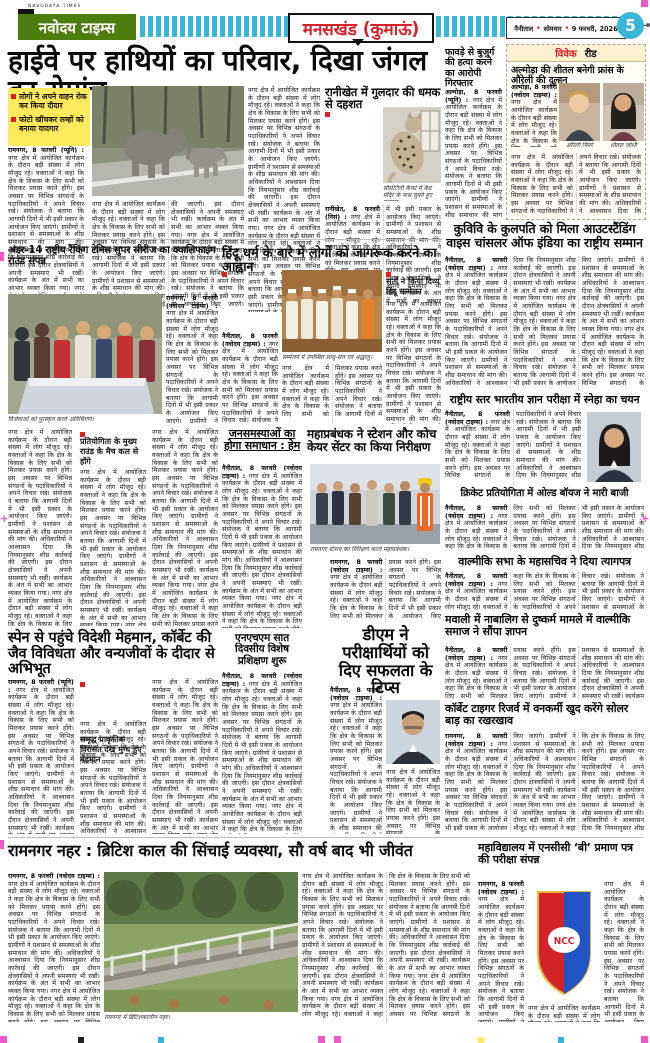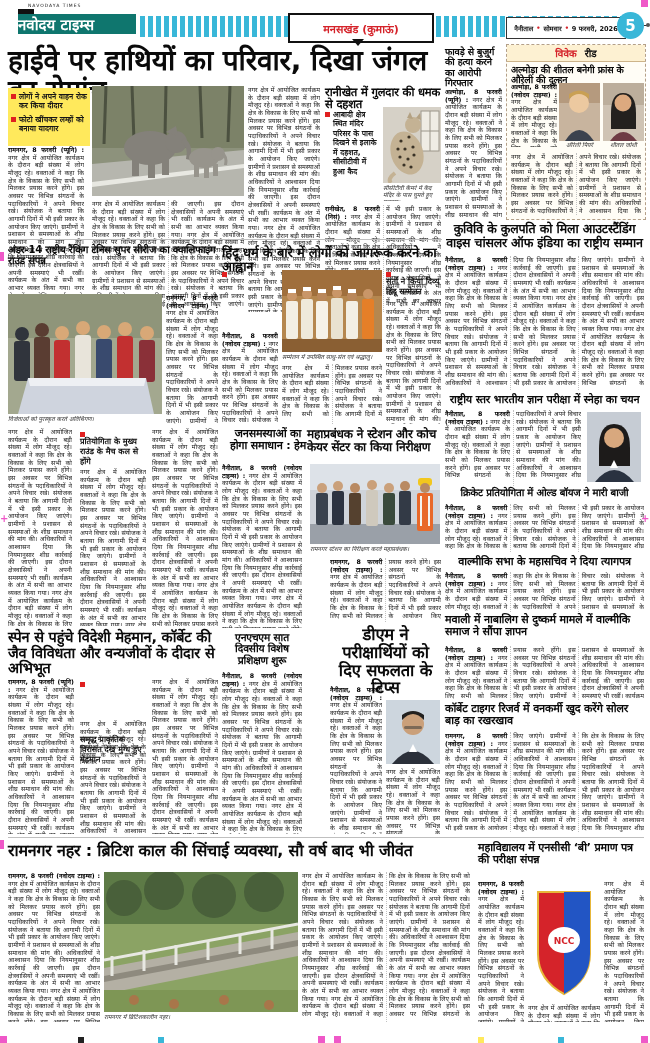--- a/index.html
+++ b/index.html
@@ -28,26 +28,26 @@
                display:flex;align-items:center;justify-content:center;gap:8px;}
   .subhead{display:flex;font-weight:bold;font-size:8px;line-height:1.25;color:#111;flex-direction:column;}
 </style>
 </head>
 <body>
 
 <div class="page">
 
   <div class="abs" style="left:28px;top:3px;width:140px;font-size:4.5px;letter-spacing:1px;color:#222;">NAVODAYA TIMES</div>
   <div class="abs" style="left:18px;top:9px;width:16px;height:6px;background:#111;"></div>
-  <div class="abs" style="left:18px;top:14px;width:118px;height:20px;background:#0f766e;display:flex;align-items:center;">
+  <div class="abs" style="left:18px;top:14px;width:118px;height:26px;background:#4d7c0f;display:flex;align-items:center;justify-content:center;">
     <span style="color:#fff;font-weight:bold;font-size:15px;">नवोदय टाइम्स</span>
   </div>
   <div class="abs stripes" style="left:140px;top:16px;width:497px;height:21px;"></div>
   <div class="abs" style="left:288px;top:13px;width:142px;height:26px;background:#fff;border:2px solid #111;display:flex;align-items:center;justify-content:center;">
-    <span style="color:#d5232a;font-weight:bold;font-size:11px;">मनसखंड (कुमाऊं)</span>
+    <span style="color:#d5232a;font-weight:bold;font-size:17px;">मनसखंड (कुमाऊं)</span>
   </div>
   <div class="abs" style="left:352px;top:39px;width:0;height:0;border-left:6px solid transparent;border-right:6px solid transparent;border-top:7px solid #111;"></div>
   <div class="abs" style="left:506px;top:17px;width:118px;height:20px;background:#fff;border:1px solid #333;display:flex;align-items:center;justify-content:center;gap:3px;font-size:6.6px;font-weight:bold;">
     <span>नैनीताल</span>
     <span class="rdot">•</span>
     <span>सोमवार</span>
     <span class="rdot">•</span>
     <span>9 फरवरी, 2026</span>
   </div>
   <div class="abs" style="left:617px;top:12px;width:27px;height:27px;border-radius:50%;background:#39b7d8;display:flex;align-items:center;justify-content:center;">
@@ -104,21 +104,20 @@
       <span class="dl">रामनगर, 8 फरवरी (प्यूनि) :</span> <span>नगर क्षेत्र में आयोजित कार्यक्रम के दौरान बड़ी संख्या में लोग मौजूद रहे। वक्ताओं ने कहा कि क्षेत्र के विकास के लिए सभी को मिलकर प्रयास करने होंगे। इस अवसर पर विभिन्न संगठनों के पदाधिकारियों ने अपने विचार रखे। संयोजक ने बताया कि आगामी दिनों में भी इसी प्रकार के आयोजन किए जाएंगे। ग्रामीणों ने प्रशासन से समस्याओं के शीघ्र समाधान की मांग की। अधिकारियों ने आश्वासन दिया कि नियमानुसार शीघ्र कार्रवाई की जाएगी। इस दौरान क्षेत्रवासियों ने अपनी समस्याएं भी रखीं। कार्यक्रम के अंत में सभी का आभार व्यक्त किया गया। नगर क्षेत्र में आयोजित कार्यक्रम के दौरान बड़ी संख्या में लोग मौजूद रहे। वक्ताओं ने कहा कि क्षेत्र के विकास के लिए सभी को मिलकर प्रयास करने होंगे। इस अवसर पर विभिन्न संगठनों के पदाधिकारियों ने अपने विचार रखे। संयोजक ने बताया कि आगामी दिनों में भी इसी प्रकार के आयोजन किए जाएंगे। ग्रामीणों ने प्रशासन से समस्याओं के शीघ्र समाधान की मांग की। अधिकारियों ने आश्वासन दिया कि नियमानुसार शीघ्र कार्रवाई की जाएगी। इस दौरान क्षेत्रवासियों ने अपनी समस्याएं भी रखीं। कार्यक्रम के अंत में सभी का आभार व्यक्त किया गया। नगर क्षेत्र में आयोजित कार्यक्रम के दौरान बड़ी संख्या में लोग मौजूद रहे। वक्ताओं ने कहा कि क्षेत्र के विकास के लिए सभी को मिलकर प्रयास करने होंगे। इस अवसर पर विभिन्न संगठनों के पदाधिकारियों ने अपने विचार रखे। संयोजक ने बताया कि आगामी दिनों में भी इसी प्रकार के आयोजन किए जाएंगे। ग्रामीणों ने प्रशासन से समस्याओं के शीघ्र समाधान की मांग की। अधिकारियों ने आश्वासन दिया कि नियमानुसार शीघ्र कार्रवाई की जाएगी। इस दौरान क्षेत्रवासियों ने अपनी समस्याएं भी रखीं। कार्यक्रम के अंत में सभी का आभार व्यक्त किया गया। नगर क्षेत्र में आयोजित कार्यक्रम के दौरान बड़ी संख्या में लोग मौजूद रहे। वक्ताओं ने कहा कि क्षेत्र के विकास के लिए सभी को मिलकर प्रयास करने होंगे। इस अवसर पर विभिन्न संगठनों के पदाधिकारियों ने अपने विचार रखे। संयोजक ने बताया कि आगामी दिनों में भी इसी प्रकार के आयोजन किए जाएंगे। ग्रामीणों ने प्रशासन से समस्याओं के शीघ्र समाधान की मांग की। अधिकारियों ने आश्वासन दिया कि नियमानुसार शीघ्र कार्रवाई की जाएगी। इस दौरान क्षेत्रवासियों ने अपनी समस्याएं भी रखीं। कार्यक्रम के अंत में सभी का आभार व्यक्त किया गया। नगर क्षेत्र में आयोजित कार्यक्रम के दौरान बड़ी संख्या में लोग मौजूद रहे। वक्ताओं ने कहा कि क्षेत्र के विकास के लिए सभी को मिलकर प्रयास करने होंगे। इस अवसर पर विभिन्न संगठनों के पदाधिकारियों ने अपने विचार रखे। संयोजक ने बताया कि आगामी दिनों में भी इसी प्रकार के आयोजन किए जाएंगे। ग्रामीणों ने प्रशासन से समस्याओं के शीघ्र समाधान की मांग की। अधिकारियों ने आश्वासन दिया कि नियमानुसार शीघ्र कार्रवाई की जाएगी। इस दौरान क्षेत्रवासियों ने अपनी समस्याएं भी रखीं। कार्यक्रम के अंत में सभी का आभार व्यक्त किया गया।</span>
     </div>
     <div class="abs body-txt cols2" style="left:92px;top:200px;width:152px;height:112px;"><span>नगर क्षेत्र में आयोजित कार्यक्रम के दौरान बड़ी संख्या में लोग मौजूद रहे। वक्ताओं ने कहा कि क्षेत्र के विकास के लिए सभी को मिलकर प्रयास करने होंगे। इस अवसर पर विभिन्न संगठनों के पदाधिकारियों ने अपने विचार रखे। संयोजक ने बताया कि आगामी दिनों में भी इसी प्रकार के आयोजन किए जाएंगे। ग्रामीणों ने प्रशासन से समस्याओं के शीघ्र समाधान की मांग की। अधिकारियों ने आश्वासन दिया कि नियमानुसार शीघ्र कार्रवाई की जाएगी। इस दौरान क्षेत्रवासियों ने अपनी समस्याएं भी रखीं। कार्यक्रम के अंत में सभी का आभार व्यक्त किया गया। नगर क्षेत्र में आयोजित कार्यक्रम के दौरान बड़ी संख्या में लोग मौजूद रहे। वक्ताओं ने कहा कि क्षेत्र के विकास के लिए सभी को मिलकर प्रयास करने होंगे। इस अवसर पर विभिन्न संगठनों के पदाधिकारियों ने अपने विचार रखे। संयोजक ने बताया कि आगामी दिनों में भी इसी प्रकार के आयोजन किए जाएंगे। ग्रामीणों ने प्रशासन से समस्याओं के शीघ्र समाधान की मांग की। अधिकारियों ने आश्वासन दिया कि नियमानुसार शीघ्र कार्रवाई की जाएगी। इस दौरान क्षेत्रवासियों ने अपनी समस्याएं भी रखीं। कार्यक्रम के अंत में सभी का आभार व्यक्त किया गया। नगर क्षेत्र में आयोजित कार्यक्रम के दौरान बड़ी संख्या में लोग मौजूद रहे। वक्ताओं ने कहा कि क्षेत्र के विकास के लिए सभी को मिलकर प्रयास करने होंगे। इस अवसर पर विभिन्न संगठनों के पदाधिकारियों ने अपने विचार रखे। संयोजक ने बताया कि आगामी दिनों में भी इसी प्रकार के आयोजन किए जाएंगे। ग्रामीणों ने प्रशासन से समस्याओं के शीघ्र समाधान की मांग की। अधिकारियों ने आश्वासन दिया कि नियमानुसार शीघ्र कार्रवाई की जाएगी। इस दौरान क्षेत्रवासियों ने अपनी समस्याएं भी रखीं। कार्यक्रम के अंत में सभी का आभार व्यक्त किया गया। नगर क्षेत्र में आयोजित कार्यक्रम के दौरान बड़ी संख्या में लोग मौजूद रहे। वक्ताओं ने कहा कि क्षेत्र के विकास के लिए सभी को मिलकर प्रयास करने होंगे। इस अवसर पर विभिन्न संगठनों के पदाधिकारियों ने अपने विचार रखे। संयोजक ने बताया कि आगामी दिनों में भी इसी प्रकार के आयोजन किए जाएंगे। ग्रामीणों ने प्रशासन से समस्याओं के शीघ्र समाधान की मांग की। अधिकारियों ने आश्वासन दिया कि नियमानुसार शीघ्र कार्रवाई की जाएगी। इस दौरान क्षेत्रवासियों ने अपनी समस्याएं भी रखीं। कार्यक्रम के अंत में सभी का आभार व्यक्त किया गया। नगर क्षेत्र में आयोजित कार्यक्रम के दौरान बड़ी संख्या में लोग मौजूद रहे। वक्ताओं ने कहा कि क्षेत्र के विकास के लिए सभी को मिलकर प्रयास करने होंगे। इस अवसर पर विभिन्न संगठनों के पदाधिकारियों ने अपने विचार रखे। संयोजक ने बताया कि आगामी दिनों में भी इसी प्रकार के आयोजन किए जाएंगे। ग्रामीणों ने प्रशासन से समस्याओं के शीघ्र समाधान की मांग की। अधिकारियों ने आश्वासन दिया कि नियमानुसार शीघ्र कार्रवाई की जाएगी। इस दौरान क्षेत्रवासियों ने अपनी समस्याएं भी रखीं। कार्यक्रम के अंत में सभी का आभार व्यक्त किया गया।</span></div>
     <div class="abs body-txt" style="left:248px;top:86px;width:72px;height:226px;"><span>नगर क्षेत्र में आयोजित कार्यक्रम के दौरान बड़ी संख्या में लोग मौजूद रहे। वक्ताओं ने कहा कि क्षेत्र के विकास के लिए सभी को मिलकर प्रयास करने होंगे। इस अवसर पर विभिन्न संगठनों के पदाधिकारियों ने अपने विचार रखे। संयोजक ने बताया कि आगामी दिनों में भी इसी प्रकार के आयोजन किए जाएंगे। ग्रामीणों ने प्रशासन से समस्याओं के शीघ्र समाधान की मांग की। अधिकारियों ने आश्वासन दिया कि नियमानुसार शीघ्र कार्रवाई की जाएगी। इस दौरान क्षेत्रवासियों ने अपनी समस्याएं भी रखीं। कार्यक्रम के अंत में सभी का आभार व्यक्त किया गया। नगर क्षेत्र में आयोजित कार्यक्रम के दौरान बड़ी संख्या में लोग मौजूद रहे। वक्ताओं ने कहा कि क्षेत्र के विकास के लिए सभी को मिलकर प्रयास करने होंगे। इस अवसर पर विभिन्न संगठनों के पदाधिकारियों ने अपने विचार रखे। संयोजक ने बताया कि आगामी दिनों में भी इसी प्रकार के आयोजन किए जाएंगे। ग्रामीणों ने प्रशासन से समस्याओं के शीघ्र समाधान की मांग की। अधिकारियों ने आश्वासन दिया कि नियमानुसार शीघ्र कार्रवाई की जाएगी। इस दौरान क्षेत्रवासियों ने अपनी समस्याएं भी रखीं। कार्यक्रम के अंत में सभी का आभार व्यक्त किया गया। नगर क्षेत्र में आयोजित कार्यक्रम के दौरान बड़ी संख्या में लोग मौजूद रहे। वक्ताओं ने कहा कि क्षेत्र के विकास के लिए सभी को मिलकर प्रयास करने होंगे। इस अवसर पर विभिन्न संगठनों के पदाधिकारियों ने अपने विचार रखे। संयोजक ने बताया कि आगामी दिनों में भी इसी प्रकार के आयोजन किए जाएंगे। ग्रामीणों ने प्रशासन से समस्याओं के शीघ्र समाधान की मांग की। अधिकारियों ने आश्वासन दिया कि नियमानुसार शीघ्र कार्रवाई की जाएगी। इस दौरान क्षेत्रवासियों ने अपनी समस्याएं भी रखीं। कार्यक्रम के अंत में सभी का आभार व्यक्त किया गया। नगर क्षेत्र में आयोजित कार्यक्रम के दौरान बड़ी संख्या में लोग मौजूद रहे। वक्ताओं ने कहा कि क्षेत्र के विकास के लिए सभी को मिलकर प्रयास करने होंगे। इस अवसर पर विभिन्न संगठनों के पदाधिकारियों ने अपने विचार रखे। संयोजक ने बताया कि आगामी दिनों में भी इसी प्रकार के आयोजन किए जाएंगे। ग्रामीणों ने प्रशासन से समस्याओं के शीघ्र समाधान की मांग की। अधिकारियों ने आश्वासन दिया कि नियमानुसार शीघ्र कार्रवाई की जाएगी। इस दौरान क्षेत्रवासियों ने अपनी समस्याएं भी रखीं। कार्यक्रम के अंत में सभी का आभार व्यक्त किया गया। नगर क्षेत्र में आयोजित कार्यक्रम के दौरान बड़ी संख्या में लोग मौजूद रहे। वक्ताओं ने कहा कि क्षेत्र के विकास के लिए सभी को मिलकर प्रयास करने होंगे। इस अवसर पर विभिन्न संगठनों के पदाधिकारियों ने अपने विचार रखे। संयोजक ने बताया कि आगामी दिनों में भी इसी प्रकार के आयोजन किए जाएंगे। ग्रामीणों ने प्रशासन से समस्याओं के शीघ्र समाधान की मांग की। अधिकारियों ने आश्वासन दिया कि नियमानुसार शीघ्र कार्रवाई की जाएगी। इस दौरान क्षेत्रवासियों ने अपनी समस्याएं भी रखीं। कार्यक्रम के अंत में सभी का आभार व्यक्त किया गया।</span></div>
   </section>
 
   <section>
     <div class="abs hl" style="left:325px;top:86px;width:116px;font-size:11.5px;">रानीखेत में गुलदार की धमक से दहशत</div>
     <div class="abs bullet" style="left:325px;top:110px;width:54px;height:62px;">
       <span class="rsq"></span>
-        <span>आबादी क्षेत्र स्थित मंदिर परिसर के पास दिखने से इलाके में दहशत, सीसीटीवी में हुआ कैद</span>
     </div>
     <div class="abs photo" style="left:383px;top:107px;width:58px;height:76px;">
       <svg width="58" height="76" viewBox="0 0 58 76">
         <rect width="58" height="76" fill="#d6d1c7"></rect>
         <rect x="38" y="4" width="18" height="40" fill="#efece4" stroke="#9b968a"></rect>
         <line x1="47" y1="4" x2="47" y2="44" stroke="#9b968a"></line>
           <line x1="38" y1="24" x2="56" y2="24" stroke="#9b968a"></line>
         <g>
           <ellipse cx="24" cy="46" rx="16" ry="22" fill="#c4b294" transform="rotate(-18 24 46)"></ellipse>
           <circle cx="30" cy="18" r="8" fill="#c4b294"></circle>
@@ -296,21 +295,21 @@
     <div class="abs caption" style="left:282px;top:354px;width:100px;height:8px;">सम्मेलन में उपस्थित साधु-संत एवं श्रद्धालु।</div>
     <div class="abs subhead" style="left:386px;top:270px;width:55px;height:26px;">
       <span class="rsq"></span>
         <span>संतों ने किया दिव्य हिंदू सम्मेलन</span>
     </div>
     <div class="abs body-txt" style="left:386px;top:300px;width:55px;height:124px;"><span>नगर क्षेत्र में आयोजित कार्यक्रम के दौरान बड़ी संख्या में लोग मौजूद रहे। वक्ताओं ने कहा कि क्षेत्र के विकास के लिए सभी को मिलकर प्रयास करने होंगे। इस अवसर पर विभिन्न संगठनों के पदाधिकारियों ने अपने विचार रखे। संयोजक ने बताया कि आगामी दिनों में भी इसी प्रकार के आयोजन किए जाएंगे। ग्रामीणों ने प्रशासन से समस्याओं के शीघ्र समाधान की मांग की। अधिकारियों ने आश्वासन दिया कि नियमानुसार शीघ्र कार्रवाई की जाएगी। इस दौरान क्षेत्रवासियों ने अपनी समस्याएं भी रखीं। कार्यक्रम के अंत में सभी का आभार व्यक्त किया गया। नगर क्षेत्र में आयोजित कार्यक्रम के दौरान बड़ी संख्या में लोग मौजूद रहे। वक्ताओं ने कहा कि क्षेत्र के विकास के लिए सभी को मिलकर प्रयास करने होंगे। इस अवसर पर विभिन्न संगठनों के पदाधिकारियों ने अपने विचार रखे। संयोजक ने बताया कि आगामी दिनों में भी इसी प्रकार के आयोजन किए जाएंगे। ग्रामीणों ने प्रशासन से समस्याओं के शीघ्र समाधान की मांग की। अधिकारियों ने आश्वासन दिया कि नियमानुसार शीघ्र कार्रवाई की जाएगी। इस दौरान क्षेत्रवासियों ने अपनी समस्याएं भी रखीं। कार्यक्रम के अंत में सभी का आभार व्यक्त किया गया। नगर क्षेत्र में आयोजित कार्यक्रम के दौरान बड़ी संख्या में लोग मौजूद रहे। वक्ताओं ने कहा कि क्षेत्र के विकास के लिए सभी को मिलकर प्रयास करने होंगे। इस अवसर पर विभिन्न संगठनों के पदाधिकारियों ने अपने विचार रखे। संयोजक ने बताया कि आगामी दिनों में भी इसी प्रकार के आयोजन किए जाएंगे। ग्रामीणों ने प्रशासन से समस्याओं के शीघ्र समाधान की मांग की। अधिकारियों ने आश्वासन दिया कि नियमानुसार शीघ्र कार्रवाई की जाएगी। इस दौरान क्षेत्रवासियों ने अपनी समस्याएं भी रखीं। कार्यक्रम के अंत में सभी का आभार व्यक्त किया गया। नगर क्षेत्र में आयोजित कार्यक्रम के दौरान बड़ी संख्या में लोग मौजूद रहे। वक्ताओं ने कहा कि क्षेत्र के विकास के लिए सभी को मिलकर प्रयास करने होंगे। इस अवसर पर विभिन्न संगठनों के पदाधिकारियों ने अपने विचार रखे। संयोजक ने बताया कि आगामी दिनों में भी इसी प्रकार के आयोजन किए जाएंगे। ग्रामीणों ने प्रशासन से समस्याओं के शीघ्र समाधान की मांग की। अधिकारियों ने आश्वासन दिया कि नियमानुसार शीघ्र कार्रवाई की जाएगी। इस दौरान क्षेत्रवासियों ने अपनी समस्याएं भी रखीं। कार्यक्रम के अंत में सभी का आभार व्यक्त किया गया। नगर क्षेत्र में आयोजित कार्यक्रम के दौरान बड़ी संख्या में लोग मौजूद रहे। वक्ताओं ने कहा कि क्षेत्र के विकास के लिए सभी को मिलकर प्रयास करने होंगे। इस अवसर पर विभिन्न संगठनों के पदाधिकारियों ने अपने विचार रखे। संयोजक ने बताया कि आगामी दिनों में भी इसी प्रकार के आयोजन किए जाएंगे। ग्रामीणों ने प्रशासन से समस्याओं के शीघ्र समाधान की मांग की। अधिकारियों ने आश्वासन दिया कि नियमानुसार शीघ्र कार्रवाई की जाएगी। इस दौरान क्षेत्रवासियों ने अपनी समस्याएं भी रखीं। कार्यक्रम के अंत में सभी का आभार व्यक्त किया गया।</span></div>
     <div class="abs body-txt cols2" style="left:282px;top:364px;width:100px;height:60px;"><span>नगर क्षेत्र में आयोजित कार्यक्रम के दौरान बड़ी संख्या में लोग मौजूद रहे। वक्ताओं ने कहा कि क्षेत्र के विकास के लिए सभी को मिलकर प्रयास करने होंगे। इस अवसर पर विभिन्न संगठनों के पदाधिकारियों ने अपने विचार रखे। संयोजक ने बताया कि आगामी दिनों में भी इसी प्रकार के आयोजन किए जाएंगे। ग्रामीणों ने प्रशासन से समस्याओं के शीघ्र समाधान की मांग की। अधिकारियों ने आश्वासन दिया कि नियमानुसार शीघ्र कार्रवाई की जाएगी। इस दौरान क्षेत्रवासियों ने अपनी समस्याएं भी रखीं। कार्यक्रम के अंत में सभी का आभार व्यक्त किया गया। नगर क्षेत्र में आयोजित कार्यक्रम के दौरान बड़ी संख्या में लोग मौजूद रहे। वक्ताओं ने कहा कि क्षेत्र के विकास के लिए सभी को मिलकर प्रयास करने होंगे। इस अवसर पर विभिन्न संगठनों के पदाधिकारियों ने अपने विचार रखे। संयोजक ने बताया कि आगामी दिनों में भी इसी प्रकार के आयोजन किए जाएंगे। ग्रामीणों ने प्रशासन से समस्याओं के शीघ्र समाधान की मांग की। अधिकारियों ने आश्वासन दिया कि नियमानुसार शीघ्र कार्रवाई की जाएगी। इस दौरान क्षेत्रवासियों ने अपनी समस्याएं भी रखीं। कार्यक्रम के अंत में सभी का आभार व्यक्त किया गया। नगर क्षेत्र में आयोजित कार्यक्रम के दौरान बड़ी संख्या में लोग मौजूद रहे। वक्ताओं ने कहा कि क्षेत्र के विकास के लिए सभी को मिलकर प्रयास करने होंगे। इस अवसर पर विभिन्न संगठनों के पदाधिकारियों ने अपने विचार रखे। संयोजक ने बताया कि आगामी दिनों में भी इसी प्रकार के आयोजन किए जाएंगे। ग्रामीणों ने प्रशासन से समस्याओं के शीघ्र समाधान की मांग की। अधिकारियों ने आश्वासन दिया कि नियमानुसार शीघ्र कार्रवाई की जाएगी। इस दौरान क्षेत्रवासियों ने अपनी समस्याएं भी रखीं। कार्यक्रम के अंत में सभी का आभार व्यक्त किया गया। नगर क्षेत्र में आयोजित कार्यक्रम के दौरान बड़ी संख्या में लोग मौजूद रहे। वक्ताओं ने कहा कि क्षेत्र के विकास के लिए सभी को मिलकर प्रयास करने होंगे। इस अवसर पर विभिन्न संगठनों के पदाधिकारियों ने अपने विचार रखे। संयोजक ने बताया कि आगामी दिनों में भी इसी प्रकार के आयोजन किए जाएंगे। ग्रामीणों ने प्रशासन से समस्याओं के शीघ्र समाधान की मांग की। अधिकारियों ने आश्वासन दिया कि नियमानुसार शीघ्र कार्रवाई की जाएगी। इस दौरान क्षेत्रवासियों ने अपनी समस्याएं भी रखीं। कार्यक्रम के अंत में सभी का आभार व्यक्त किया गया। नगर क्षेत्र में आयोजित कार्यक्रम के दौरान बड़ी संख्या में लोग मौजूद रहे। वक्ताओं ने कहा कि क्षेत्र के विकास के लिए सभी को मिलकर प्रयास करने होंगे। इस अवसर पर विभिन्न संगठनों के पदाधिकारियों ने अपने विचार रखे। संयोजक ने बताया कि आगामी दिनों में भी इसी प्रकार के आयोजन किए जाएंगे। ग्रामीणों ने प्रशासन से समस्याओं के शीघ्र समाधान की मांग की। अधिकारियों ने आश्वासन दिया कि नियमानुसार शीघ्र कार्रवाई की जाएगी। इस दौरान क्षेत्रवासियों ने अपनी समस्याएं भी रखीं। कार्यक्रम के अंत में सभी का आभार व्यक्त किया गया।</span></div>
   </section>
 
   <section>
-    <div class="abs hl ctr" style="left:228px;top:428px;width:80px;font-size:11px;">जनसमस्याओं का होगा समाधान : हेम</div>
+    <div class="abs hl ctr" style="left:222px;top:428px;width:80px;font-size:11px;text-decoration:underline;">जनसमस्याओं का होगा समाधान : हेम</div>
     <div class="abs body-txt" style="left:222px;top:464px;width:80px;height:164px;">
       <span class="dl">नैनीताल, 8 फरवरी (नवोदय टाइम्स) :</span> <span>नगर क्षेत्र में आयोजित कार्यक्रम के दौरान बड़ी संख्या में लोग मौजूद रहे। वक्ताओं ने कहा कि क्षेत्र के विकास के लिए सभी को मिलकर प्रयास करने होंगे। इस अवसर पर विभिन्न संगठनों के पदाधिकारियों ने अपने विचार रखे। संयोजक ने बताया कि आगामी दिनों में भी इसी प्रकार के आयोजन किए जाएंगे। ग्रामीणों ने प्रशासन से समस्याओं के शीघ्र समाधान की मांग की। अधिकारियों ने आश्वासन दिया कि नियमानुसार शीघ्र कार्रवाई की जाएगी। इस दौरान क्षेत्रवासियों ने अपनी समस्याएं भी रखीं। कार्यक्रम के अंत में सभी का आभार व्यक्त किया गया। नगर क्षेत्र में आयोजित कार्यक्रम के दौरान बड़ी संख्या में लोग मौजूद रहे। वक्ताओं ने कहा कि क्षेत्र के विकास के लिए सभी को मिलकर प्रयास करने होंगे। इस अवसर पर विभिन्न संगठनों के पदाधिकारियों ने अपने विचार रखे। संयोजक ने बताया कि आगामी दिनों में भी इसी प्रकार के आयोजन किए जाएंगे। ग्रामीणों ने प्रशासन से समस्याओं के शीघ्र समाधान की मांग की। अधिकारियों ने आश्वासन दिया कि नियमानुसार शीघ्र कार्रवाई की जाएगी। इस दौरान क्षेत्रवासियों ने अपनी समस्याएं भी रखीं। कार्यक्रम के अंत में सभी का आभार व्यक्त किया गया। नगर क्षेत्र में आयोजित कार्यक्रम के दौरान बड़ी संख्या में लोग मौजूद रहे। वक्ताओं ने कहा कि क्षेत्र के विकास के लिए सभी को मिलकर प्रयास करने होंगे। इस अवसर पर विभिन्न संगठनों के पदाधिकारियों ने अपने विचार रखे। संयोजक ने बताया कि आगामी दिनों में भी इसी प्रकार के आयोजन किए जाएंगे। ग्रामीणों ने प्रशासन से समस्याओं के शीघ्र समाधान की मांग की। अधिकारियों ने आश्वासन दिया कि नियमानुसार शीघ्र कार्रवाई की जाएगी। इस दौरान क्षेत्रवासियों ने अपनी समस्याएं भी रखीं। कार्यक्रम के अंत में सभी का आभार व्यक्त किया गया। नगर क्षेत्र में आयोजित कार्यक्रम के दौरान बड़ी संख्या में लोग मौजूद रहे। वक्ताओं ने कहा कि क्षेत्र के विकास के लिए सभी को मिलकर प्रयास करने होंगे। इस अवसर पर विभिन्न संगठनों के पदाधिकारियों ने अपने विचार रखे। संयोजक ने बताया कि आगामी दिनों में भी इसी प्रकार के आयोजन किए जाएंगे। ग्रामीणों ने प्रशासन से समस्याओं के शीघ्र समाधान की मांग की। अधिकारियों ने आश्वासन दिया कि नियमानुसार शीघ्र कार्रवाई की जाएगी। इस दौरान क्षेत्रवासियों ने अपनी समस्याएं भी रखीं। कार्यक्रम के अंत में सभी का आभार व्यक्त किया गया। नगर क्षेत्र में आयोजित कार्यक्रम के दौरान बड़ी संख्या में लोग मौजूद रहे। वक्ताओं ने कहा कि क्षेत्र के विकास के लिए सभी को मिलकर प्रयास करने होंगे। इस अवसर पर विभिन्न संगठनों के पदाधिकारियों ने अपने विचार रखे। संयोजक ने बताया कि आगामी दिनों में भी इसी प्रकार के आयोजन किए जाएंगे। ग्रामीणों ने प्रशासन से समस्याओं के शीघ्र समाधान की मांग की। अधिकारियों ने आश्वासन दिया कि नियमानुसार शीघ्र कार्रवाई की जाएगी। इस दौरान क्षेत्रवासियों ने अपनी समस्याएं भी रखीं। कार्यक्रम के अंत में सभी का आभार व्यक्त किया गया।</span>
     </div>
   </section>
 
   <section>
     <div class="abs hl" style="left:307px;top:428px;width:134px;font-size:12px;">महाप्रबंधक ने स्टेशन और कोच केयर सेंटर का किया निरीक्षण</div>
     <div class="abs photo" style="left:310px;top:464px;width:130px;height:80px;">
       <svg width="130" height="80" viewBox="0 0 130 80">
         <rect width="130" height="80" fill="#cfd4da"></rect>

